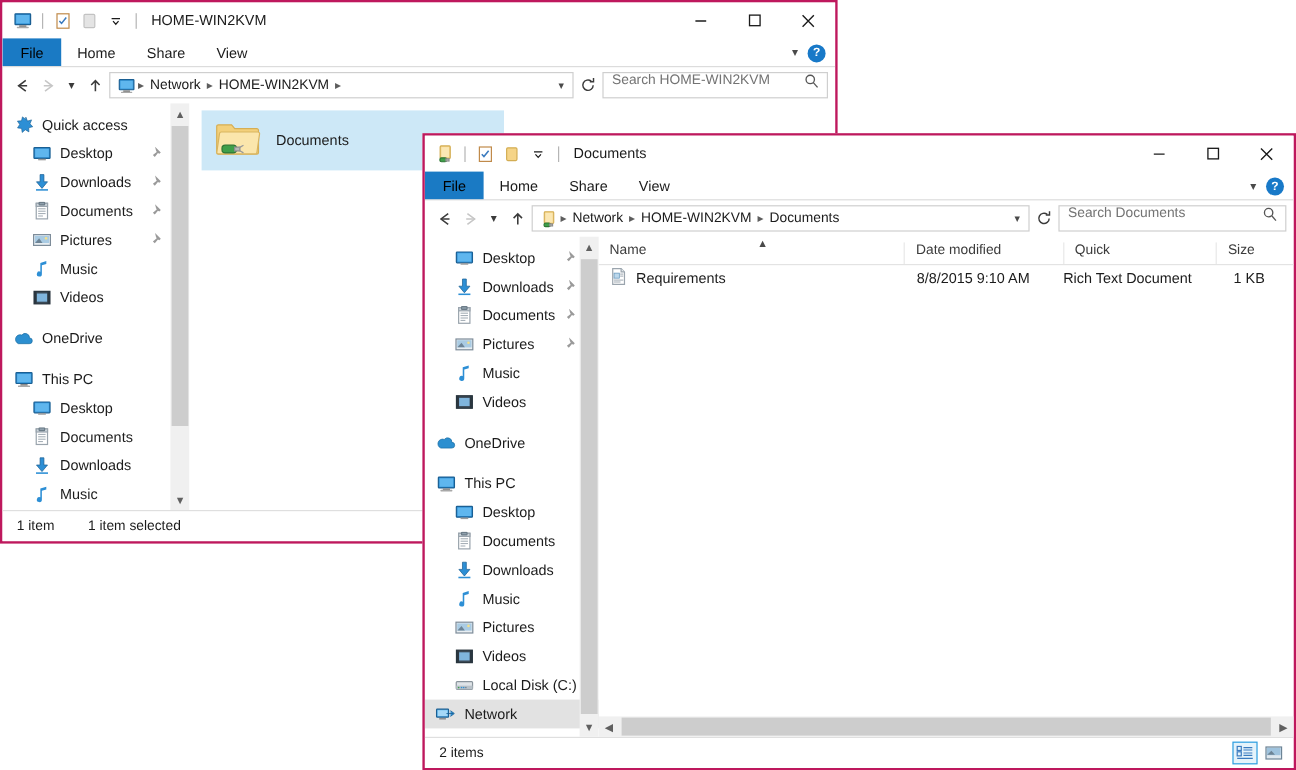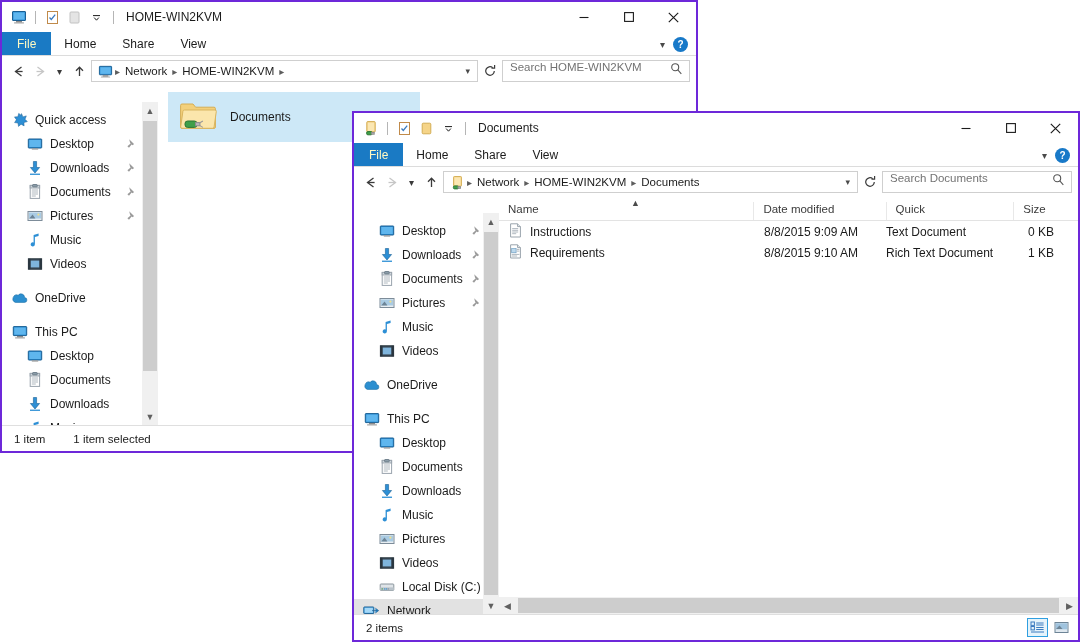--- a/index.html
+++ b/index.html
@@ -14,21 +14,21 @@
     position: relative;
     width: 1080px; height: 642px;
     background: #ffffff;
     overflow: hidden;
   }
 
   
   .win {
     position: absolute;
     background: #ffffff;
-    border: 2px solid #6d28d9;
+    border: 2px solid #be185d;
     display: flex;
     flex-direction: column;
     overflow: hidden;
   }
 
   
   .titlebar {
     height: 30px;
     flex: 0 0 30px;
     background: #ffffff;
@@ -57,21 +57,21 @@
     height: 24px; flex: 0 0 24px;
     display: flex; align-items: stretch;
     border-bottom: 1px solid #dcdcdc;
     background: #ffffff;
     position: relative;
   }
   .tab {
     display: flex; align-items: center; padding: 0 13px;
     font-size: 12px; color: #1b1b1b; white-space: nowrap;
   }
-  .tab.file { background: #1a7ac4; color: #fef9c3; padding: 0 15px; }
+  .tab.file { background: #1a7ac4; color: #000000; padding: 0 15px; }
   .ribbon-right {
     position: absolute; right: 4px; top: 0; height: 24px;
     display: flex; align-items: center; gap: 8px; padding-right: 4px;
   }
   .chev-min { color: #4a4a4a; font-size: 10px; }
   .help-btn {
     width: 15px; height: 15px; border-radius: 50%; background: #1879c8;
     color: #fff; font-size: 10px; font-weight: bold;
     display: flex; align-items: center; justify-content: center;
   }
@@ -105,21 +105,20 @@
   .search-ph { font-size: 11.5px; color: #737373; white-space: nowrap; }
 
   
   .winbody { flex: 1 1 auto; display: flex; min-height: 0; }
   .navpane {
     background: #ffffff;
     overflow: hidden;
     position: relative;
     flex: 0 0 auto;
     padding-top: 6px;
-    margin-top: 16px;
   }
   .navlist { padding-right: 0; }
   .navitem {
     height: 24px; display: flex; align-items: center; gap: 7px;
     font-size: 12px; color: #1b1b1b; white-space: nowrap; position: relative;
   }
   .navitem.sel { background: #e2e2e2; }
   .navitem .ico { width: 17px; height: 17px; flex: 0 0 17px; display:flex; align-items:center; justify-content:center; }
   .navitem .pin { position: absolute; color: #9a9a9a; font-size: 11px; }
   .gap { height: 10px; }
@@ -795,33 +794,20 @@
           <div class="colh" style="width:70px;">Size</div>
           <div class="sortcaret" style="left:132px;">▲</div>
         </div>
 
         <div class="rows" id="filerows">
             <div class="row">
               <div class="cell name" style="width: 256px;">
                 <span><svg width="15" height="15" viewBox="0 0 15 15">
                     <path d="M2.6 0.8 h7 l2.8 2.8 v10.4 h-9.8 Z" fill="#ffffff" stroke="#9aa4ad"></path>
                     <path d="M9.6 0.8 v2.8 h2.8" fill="#e6ebef" stroke="#9aa4ad"></path>
-                    <path d="M4.2 5.6 h6 M4.2 7.3 h6 M4.2 9 h6 M4.2 10.7 h4" stroke="#9aa4ad" stroke-width="0.8"></path>
-                  </svg></span>
-                <span>Instructions</span>
-              </div>
-              <div class="cell" style="width: 122px;">8/8/2015 9:09 AM</div>
-              <div class="cell" style="width: 117px;">Text Document</div>
-              <div class="cell size" style="width: 70px;">0 KB</div>
-            </div>
-            <div class="row">
-              <div class="cell name" style="width: 256px;">
-                <span><svg width="15" height="15" viewBox="0 0 15 15">
-                    <path d="M2.6 0.8 h7 l2.8 2.8 v10.4 h-9.8 Z" fill="#ffffff" stroke="#9aa4ad"></path>
-                    <path d="M9.6 0.8 v2.8 h2.8" fill="#e6ebef" stroke="#9aa4ad"></path>
                     <rect x="3.7" y="4.6" width="4.4" height="4.2" fill="#bcd8ec" stroke="#5f93bb" stroke-width="0.6"></rect>
                     <path d="M8.8 5.4 h2.6 M8.8 7.1 h2.6 M3.7 10.4 h7.7 M3.7 12 h5.4" stroke="#9aa4ad" stroke-width="0.8"></path>
                   </svg></span>
                 <span>Requirements</span>
               </div>
               <div class="cell" style="width: 122px;">8/8/2015 9:10 AM</div>
               <div class="cell" style="width: 117px;">Rich Text Document</div>
               <div class="cell size" style="width: 70px;">1 KB</div>
             </div>
           </div>

